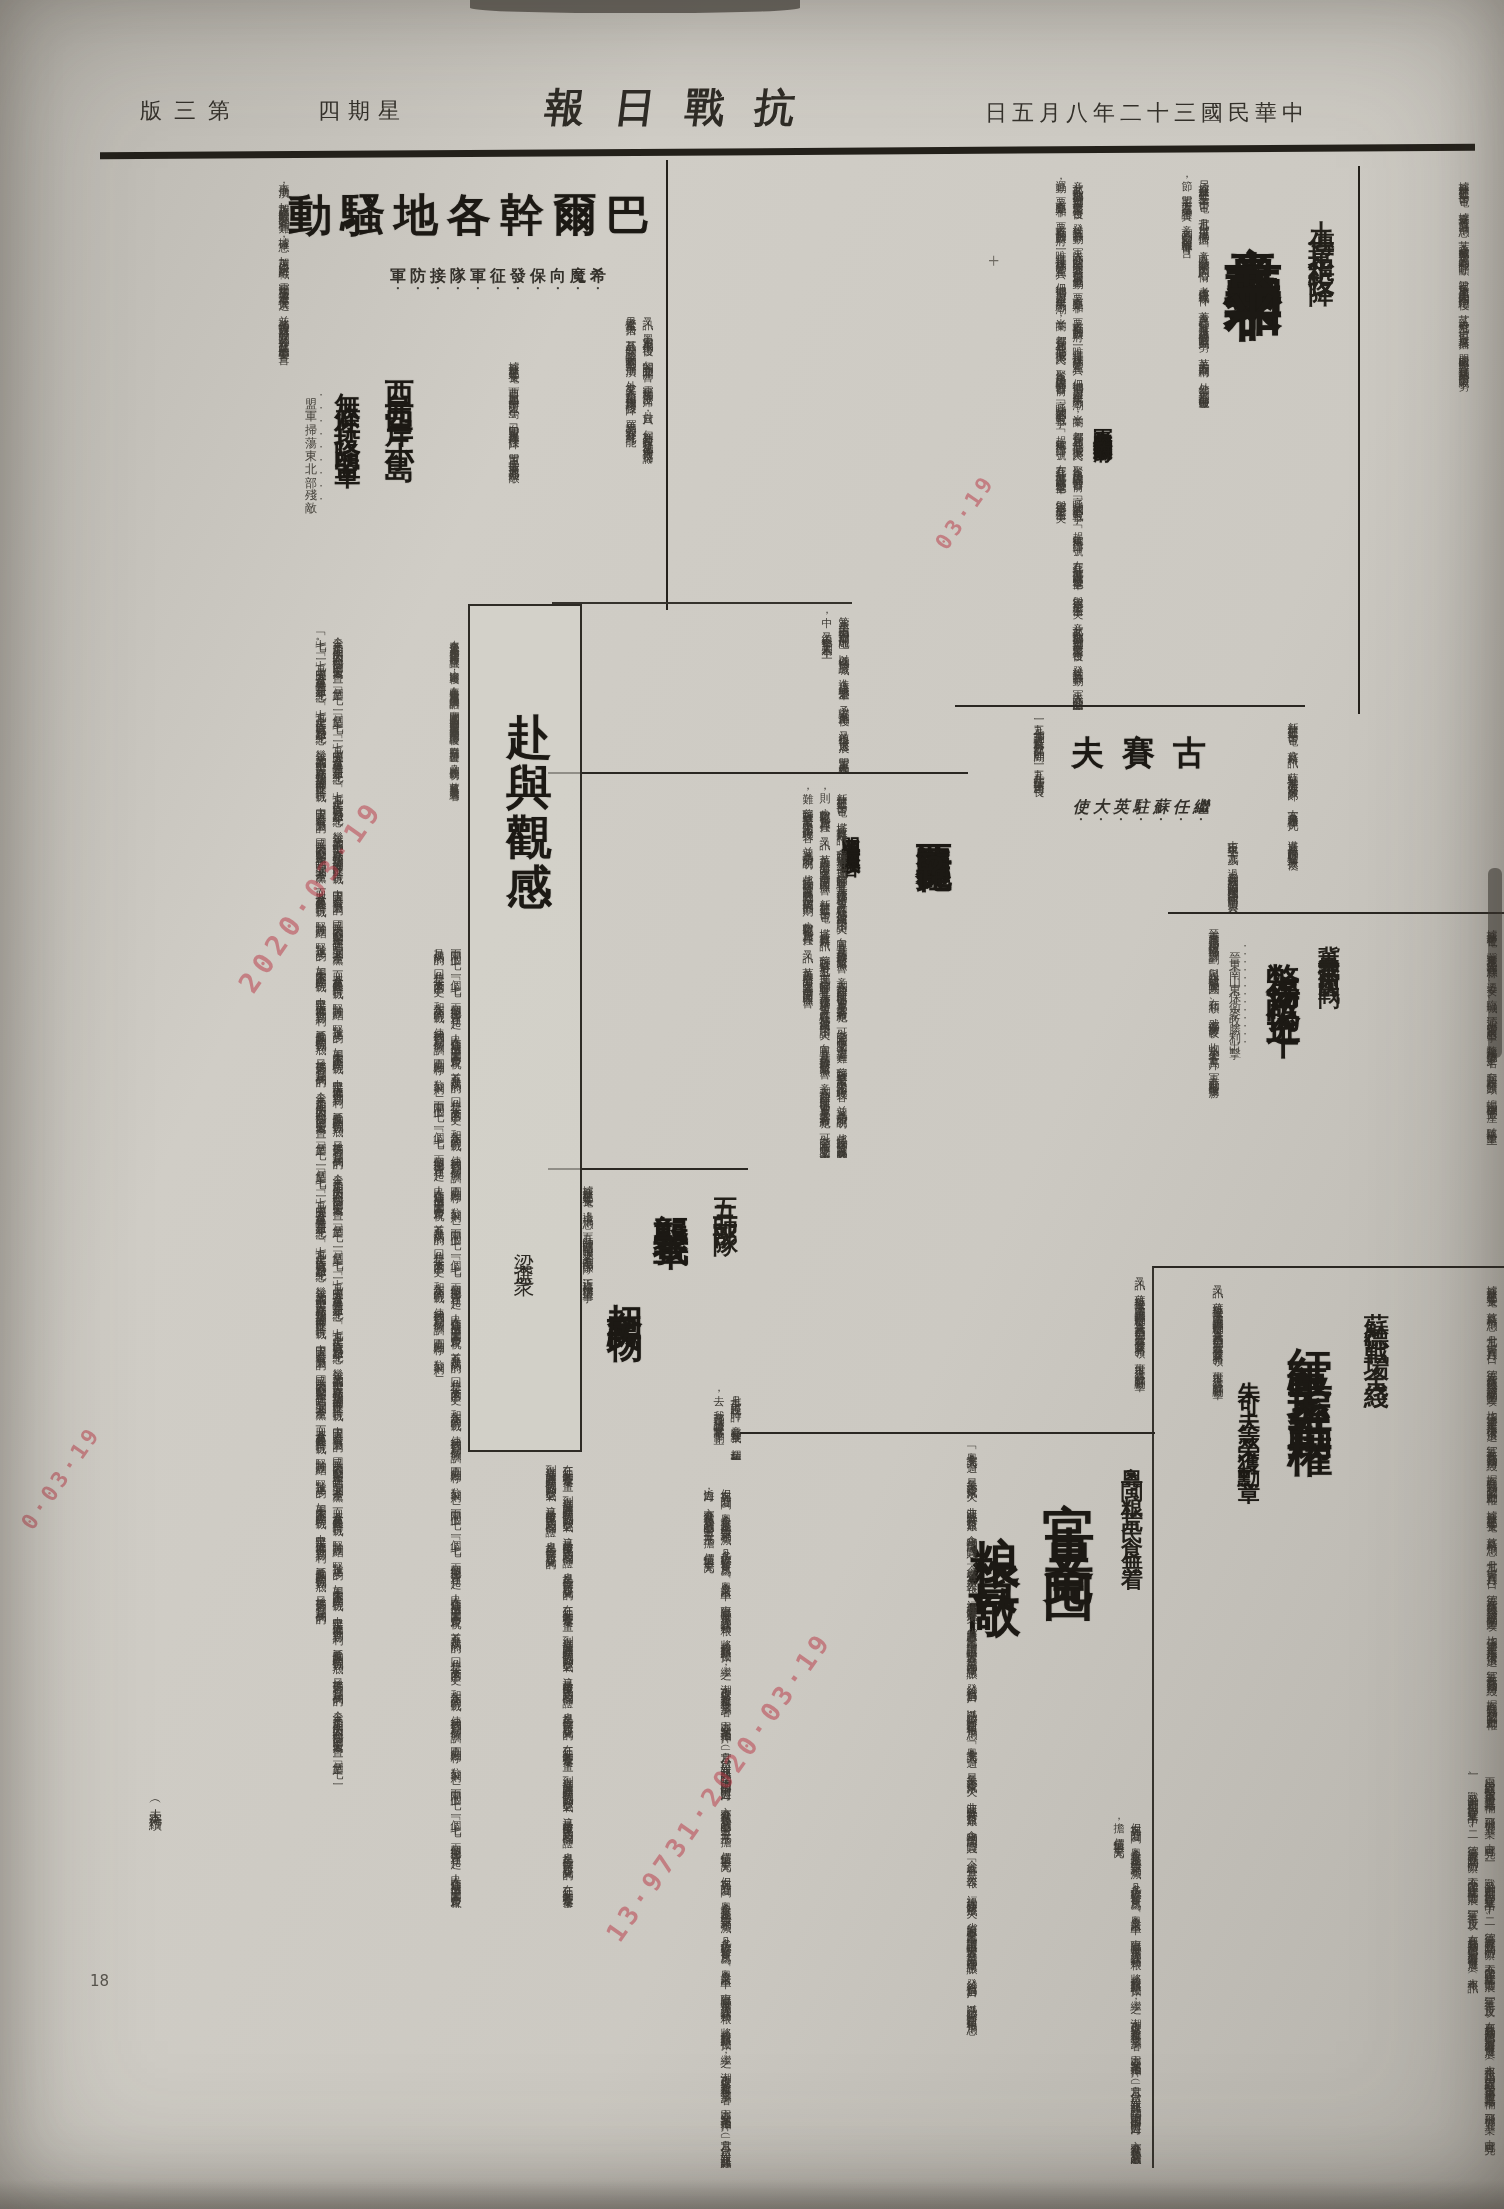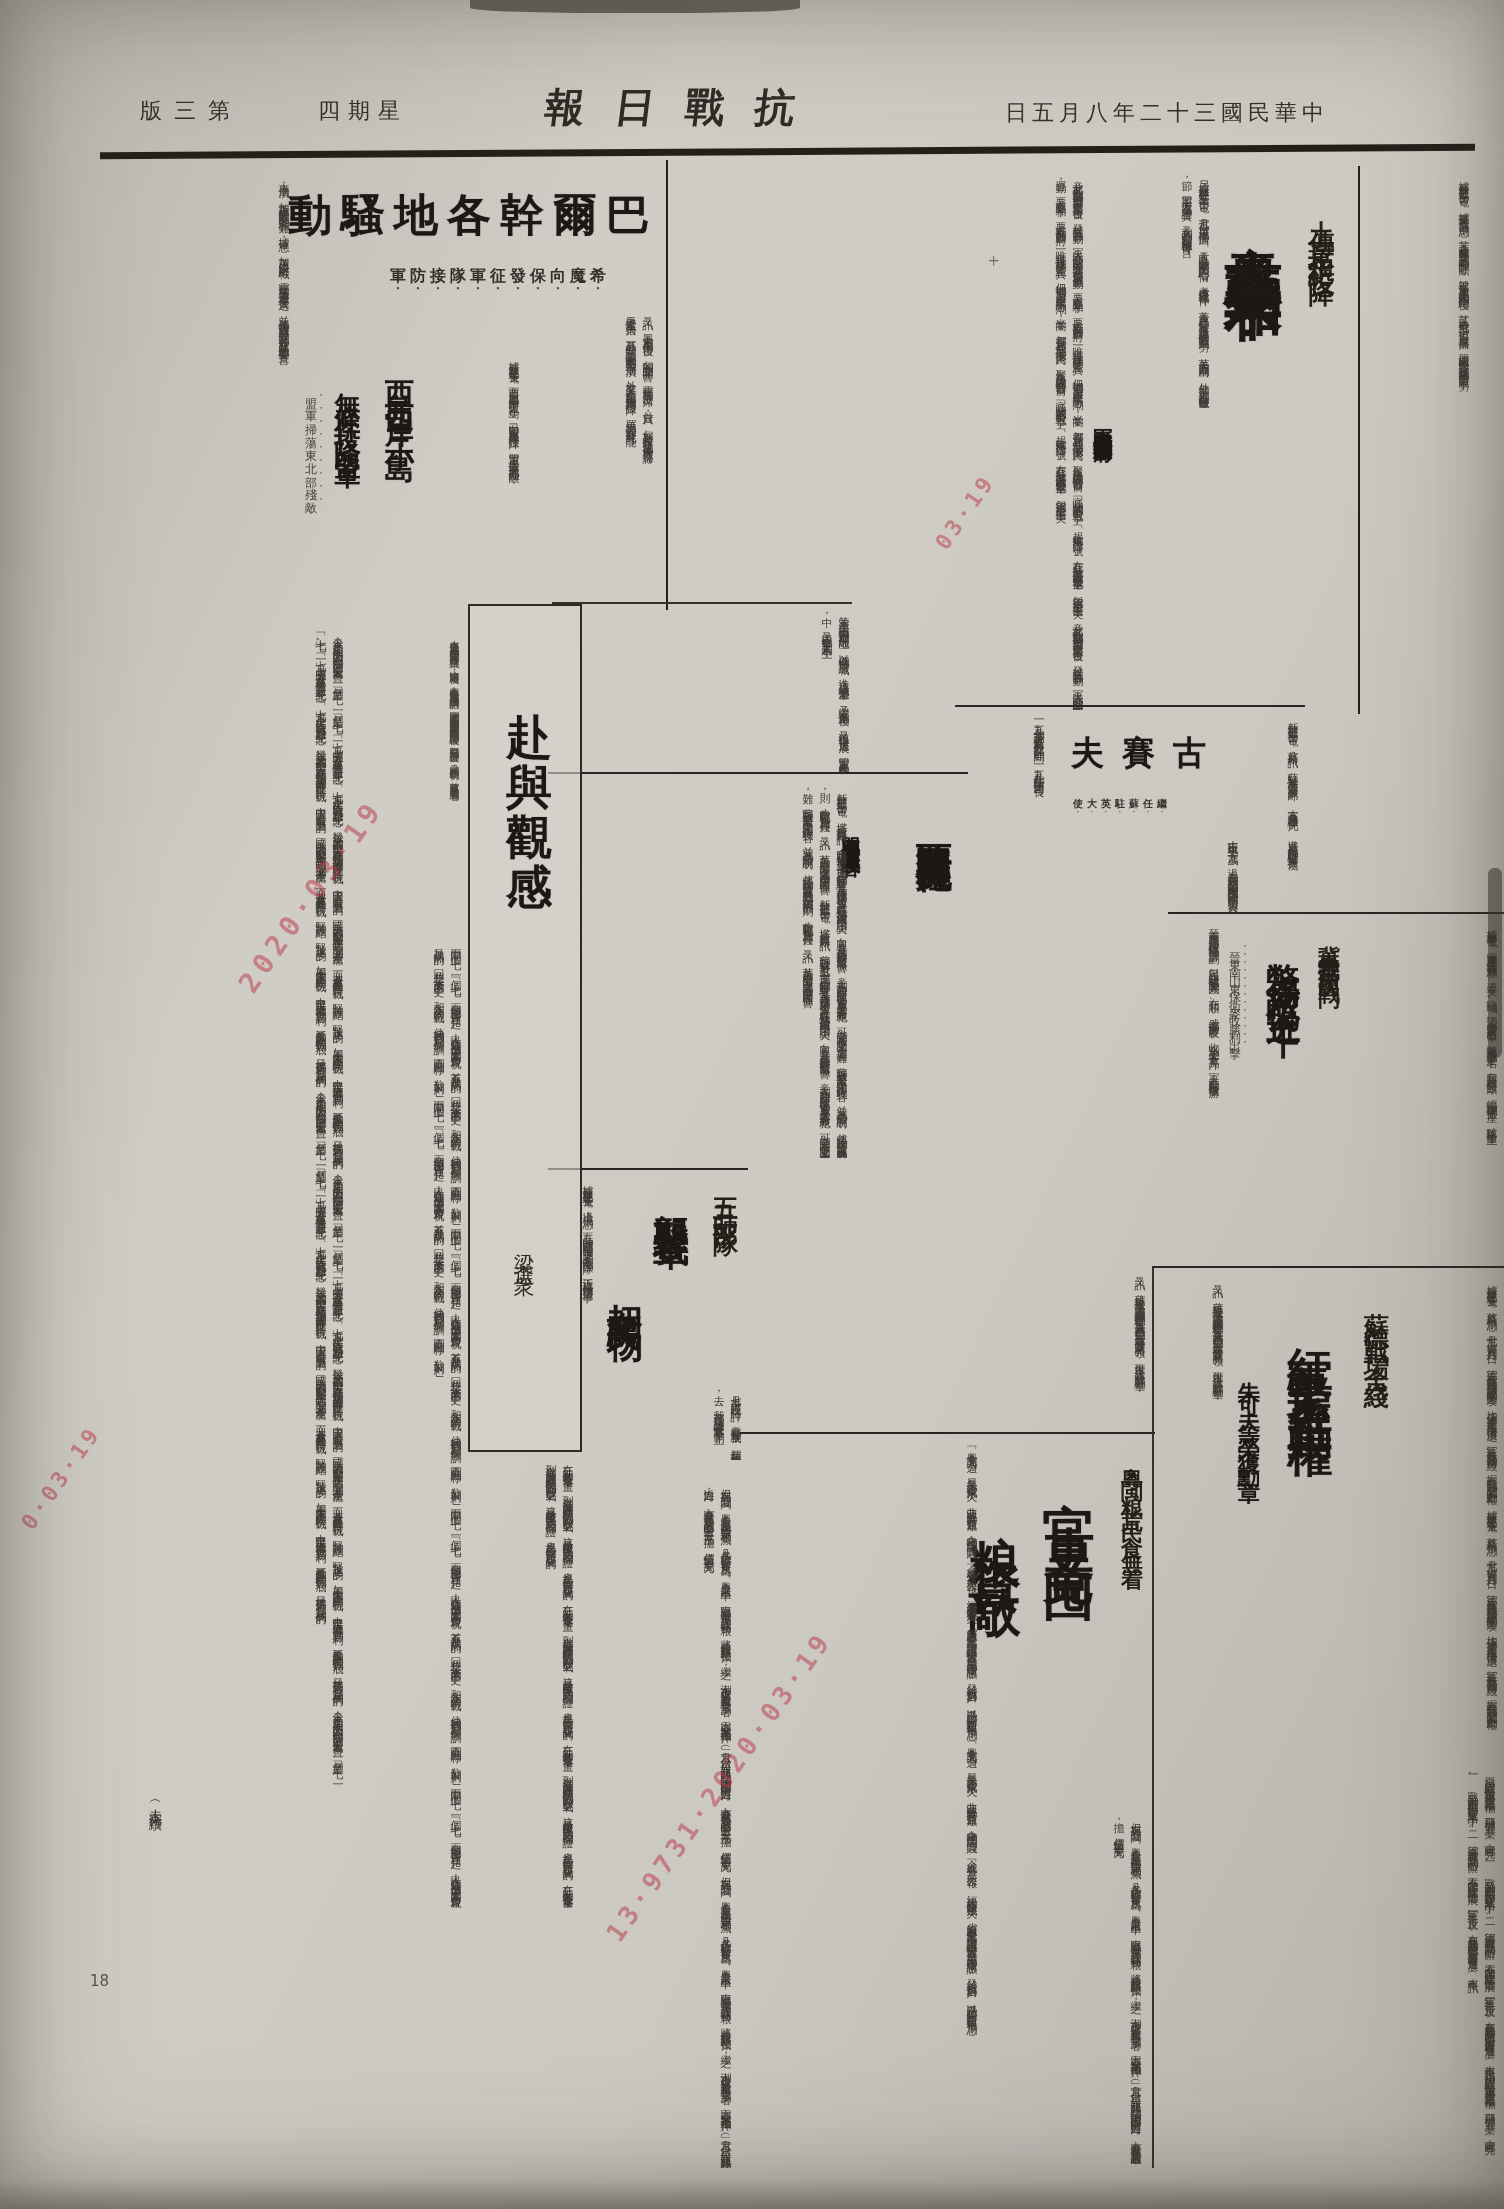--- a/index.html
+++ b/index.html
@@ -29,21 +29,21 @@
   .smudge{position:absolute;pointer-events:none;}
 </style>
 </head>
 <body>
 
 <div id="paper">
 
   <div class="abs" style="left:140px;top:96px;font-size:22px;letter-spacing:12px;">版三第</div>
   <div class="abs" style="left:318px;top:96px;font-size:22px;letter-spacing:8px;">四期星</div>
   <div class="abs" style="left:545px;top:80px;font-size:40px;font-weight:bold;letter-spacing:30px;transform:skewX(-7deg);color:#2f2c26;">報日戰抗</div>
-  <div class="abs" style="left:985px;top:98px;font-size:22px;letter-spacing:5px;margin-left:20px;">日五月八年二十三國民華中</div>
+  <div class="abs" style="left:985px;top:98px;font-size:22px;letter-spacing:5px;">日五月八年二十三國民華中</div>
   <div class="abs rule" style="left:100px;top:148px;width:1375px;height:7px;transform:rotate(-0.35deg);"></div>
 
   <div class="abs" style="left:138px;top:168px;width:528px;height:302px;">
     <div class="abs headline" style="left:150px;top:18px;font-size:44px;letter-spacing:9px;">動騷地各幹爾巴</div>
     <div class="abs dots-under" style="left:252px;top:98px;font-size:16px;letter-spacing:4px;font-weight:bold;">軍防接隊軍征發保向魔希</div>
     <div class="abs v body-text" style="left:2px;top:6px;width:152px;height:290px;">事崩潰，加萊政府的政策受到非難。據確息，加萊已決定辭職，霍爾梯正遴選繼任人選，並謠傳匈政府將發表關於外交政策的重要宣言。</div>
     <div class="abs v body-text" style="left:162px;top:140px;width:356px;height:156px;">又訊：墨索里尼倒台後，匈閣立即開會，霍爾梯亦出席。廿六日，匈新外長即接見德匈大使長談，匈政界驚慌失措，甚至公開討論意大利的軍事崩潰。外交界人士預料匈保均將投降，羅馬尼亞亦有此可能。</div>
   </div>
   <div class="abs rule" style="left:666px;top:160px;width:2px;height:450px;"></div>
 
@@ -59,21 +59,21 @@
     <div class="abs v headline" style="left:362px;top:34px;font-size:58px;letter-spacing:6px;height:515px;">意人暴動要求和平</div>
     <div class="abs v headline" style="left:238px;top:248px;font-size:19px;letter-spacing:1px;height:296px;">軍隊亦參加示威要求推翻新政府</div>
     <div class="abs rule" style="left:506px;top:0;width:2px;height:548px;"></div>
     <div class="abs v body-text" style="left:512px;top:6px;width:108px;height:538px;">據新華社延安一日電：據安哥拉方面消息，艾森豪威爾對意人的和平呼籲，被巴多格里奧內閣拒絕後，艾氏於七月三十一日對意廣播：盟機即將對意實施猛烈空中攻勢。</div>
     <div class="abs v body-text" style="left:244px;top:6px;width:116px;height:236px;">另據新華社延安三十一日電：七月卅一日羅馬廣播：「意人既以非常明斷的心情，考慮停戰條件，蓋意人已了解其進退維谷的嚴重局勢」。英美方面則稱：外傳意大利提出停戰表示一節，盟軍方面迄未證實，意大利的求和尚無條件可言。</div>
     <div class="abs v body-text" style="left:2px;top:6px;width:232px;height:538px;">意北部各地於得到盟軍空襲警告後，發生猛烈暴動，軍隊亦公開與民衆共同參加示威運動，要求立即和平，要求推翻新政府。唯一維持秩序的是憲兵，但他們無力遏止民衆怒潮。米蘭，都靈和其他北部城市人民，聚集自設的播音器前，高呼「我們不要戰爭」、「趕走德軍」等口號。在有些地方民衆襲擊德軍，與德軍發生衝突。意北部各地於得到盟軍空襲警告後，發生猛烈暴動，軍隊亦公開與民衆共同參加示威運動，要求立即和平，要求推翻新政府。唯一維持秩序的是憲兵，但他們無力遏止民衆怒潮。米蘭，都靈和其他北部城市人民，聚集自設的播音器前，高呼「我們不要戰爭」、「趕走德軍」等口號。在有些地方民衆襲擊德軍，與德軍發生衝突。</div>
   </div>
 
   <div class="abs" style="left:955px;top:705px;width:350px;height:225px;border-top:2px solid #2a2722;">
     <div class="abs headline" style="left:116px;top:24px;font-size:33px;letter-spacing:18px;">夫賽古</div>
-    <div class="abs dots-under" style="left:118px;top:90px;font-size:10px;letter-spacing:4px;font-weight:bold;">使大英駐蘇任繼</div>
+    <div class="abs dots-under" style="left:118px;top:90px;font-size:16px;letter-spacing:4px;font-weight:bold;font-style:italic;">使大英駐蘇任繼</div>
     <div class="abs v body-text" style="right:4px;top:6px;width:66px;height:214px;">新華社延安一日電：莫斯科訊，蘇駐加拿大公使費多郎‧古賽夫將繼伊凡‧邁斯基爲蘇聯駐倫敦大使。</div>
     <div class="abs v body-text" style="left:98px;top:124px;width:188px;height:94px;">古氏現年三十九歲，過去爲列寧格勒國家機關法律部門負責人。</div>
     <div class="abs v body-text" style="left:4px;top:6px;width:88px;height:214px;">一九三七年調至莫斯科外交部任顧問，一九三九年任歐洲司司長。</div>
   </div>
 
   <div class="abs" style="left:1168px;top:912px;width:336px;height:352px;border-top:2px solid #2a2722;">
     <div class="abs v kicker" style="left:146px;top:14px;font-size:22px;letter-spacing:6px;height:238px;">冀東我軍兩次戰鬥</div>
     <div class="abs v headline" style="left:92px;top:22px;font-size:34px;letter-spacing:12px;height:310px;">斃傷敵偽近千</div>
     <div class="abs v dots small-text" style="left:58px;top:28px;font-size:12px;letter-spacing:8px;height:300px;">晉東南山東保衛麥收勝利出擊</div>
     <div class="abs v body-text" style="right:4px;top:6px;width:140px;height:338px;">據新華社電：冀東我軍先後在濼縣、遷安、臨城、沁源一帶兩次出擊，斃傷敵偽近千名，奪回耕牛百餘頭，搗毀敵碉堡五座，破路十餘里。</div>

